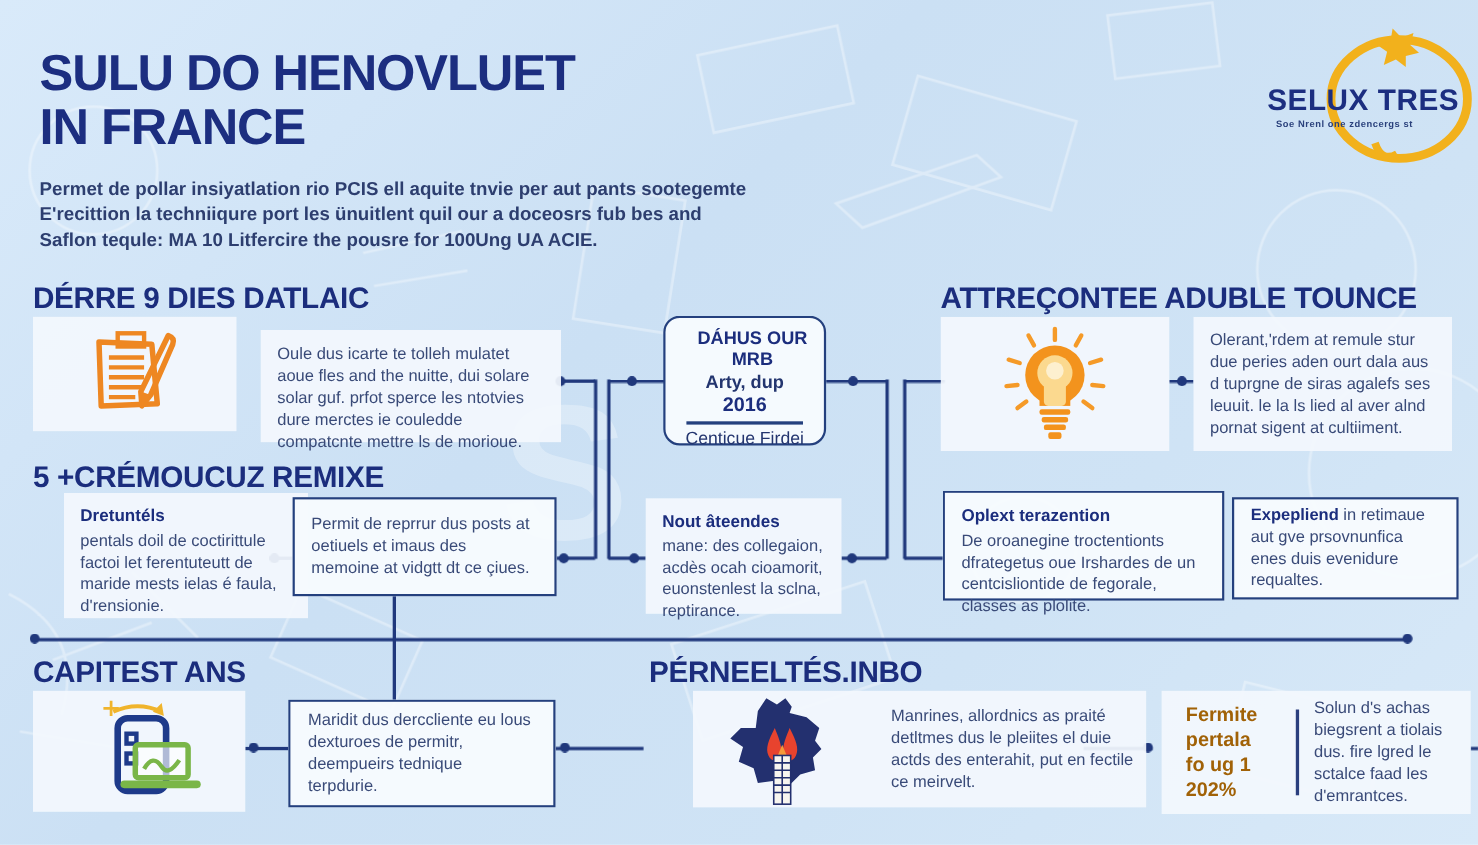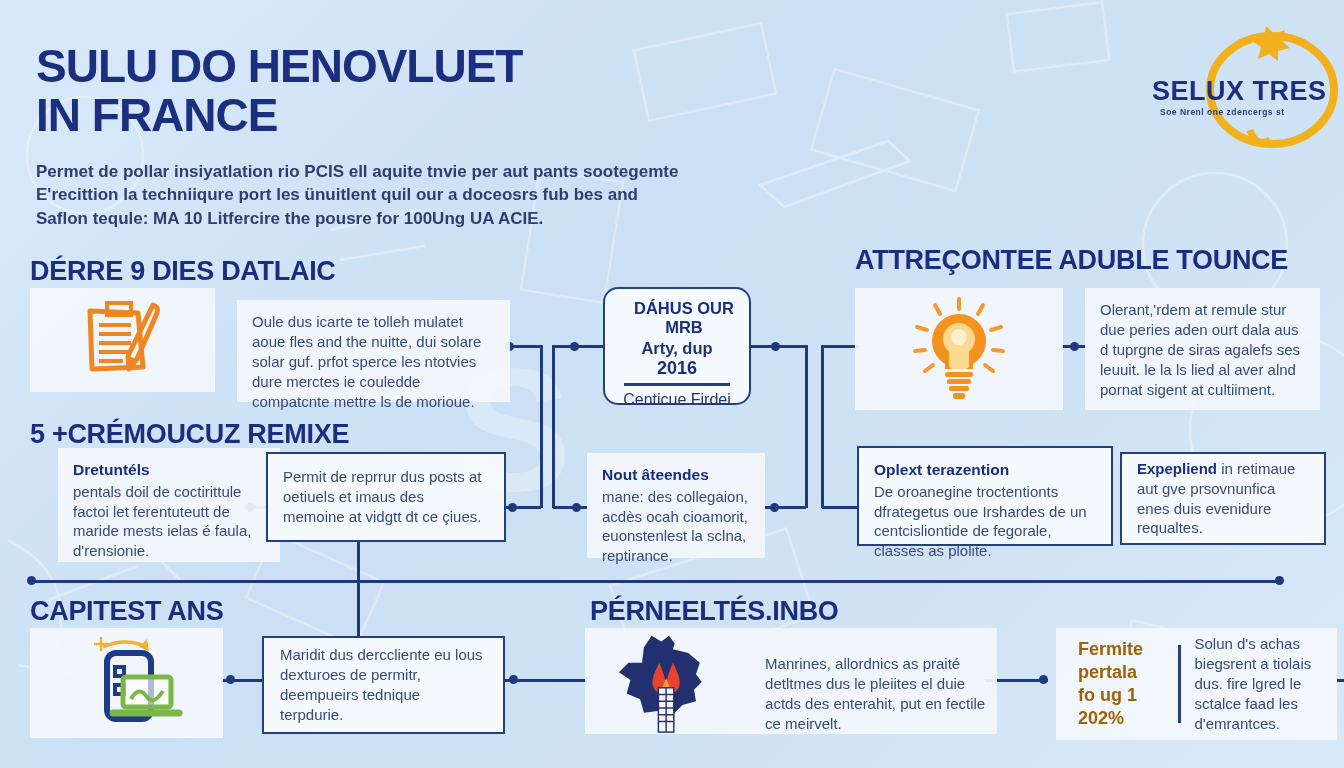--- a/index.html
+++ b/index.html
@@ -40,21 +40,21 @@
   .hline{height:3px;}
   .vline{width:3px;}
   .cdot{position:absolute;width:9px;height:9px;border-radius:50%;background:#20387c;z-index:1;}
   
   .logo-name{left:1152px;top:76px;font-size:27px;font-weight:800;color:#1c2e80;letter-spacing:.5px;white-space:nowrap;}
   .logo-tag{left:1160px;top:107px;font-size:8.5px;font-weight:700;color:#2a417c;letter-spacing:.5px;white-space:nowrap;}
   
   .ferm{display:flex;align-items:center;}
   .ferm-left{font-size:18px;line-height:1.28;font-weight:800;color:#a16207;white-space:pre-line;width:96px;}
   .ferm-div{width:2.5px;background:#2a3f7e;height:78px;margin:0 14px 0 4px;}
-  .mapflex{display:flex;align-items:flex-end;}
+  .mapflex{display:flex;align-items:center;margin-left:45px;}
 </style>
 </head>
 <body>
 
 <div class="stage">
 
   <svg class="doodles" width="1344" height="768">
     <g stroke="#ffffff" stroke-width="2.5" fill="none" opacity="0.35">
       <rect x="640" y="36" width="130" height="72" transform="rotate(-12 705 72)"></rect>
       <rect x="820" y="88" width="150" height="84" transform="rotate(16 895 130)"></rect>
@@ -109,21 +109,21 @@
   </div>
 
   <div class="abs bordered milestone">
     <div class="ms1">DÁHUS OUR MRB</div>
     <div class="ms2">Arty, dup</div>
     <div class="ms3">2016</div>
     <div class="msdiv"></div>
     <div class="ms4">Centicue Firdei</div>
   </div>
 
-  <div class="abs h" style="left:855px;top:245px;">ATTREÇONTEE ADUBLE TOUNCE</div>
+  <div class="abs h" style="left:855px;top:256px;">ATTREÇONTEE ADUBLE TOUNCE</div>
   <div class="abs panel iconbox" style="left:855px;top:288px;width:208px;height:122px;">
     <svg width="100" height="108" viewBox="0 0 100 108">
       <g stroke="#f59a28" stroke-width="4" stroke-linecap="round">
         <line x1="50" y1="4" x2="50" y2="14"></line>
           <line x1="26" y1="10" x2="31" y2="19"></line>
         <line x1="74" y1="10" x2="69" y2="19"></line>
           <line x1="8" y1="32" x2="18" y2="35"></line>
         <line x1="92" y1="32" x2="82" y2="35"></line>
           <line x1="6" y1="56" x2="16" y2="55"></line>
         <line x1="94" y1="56" x2="84" y2="55"></line>

